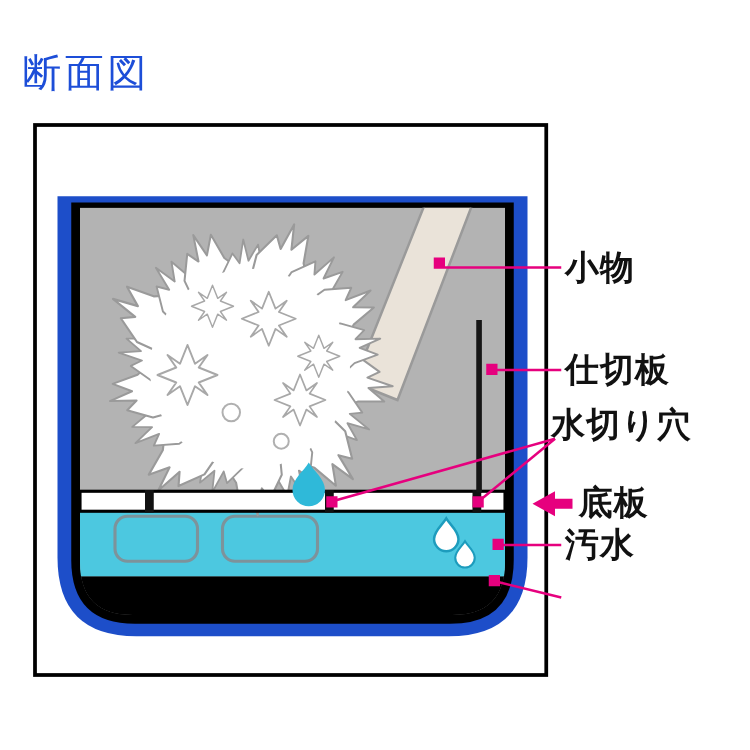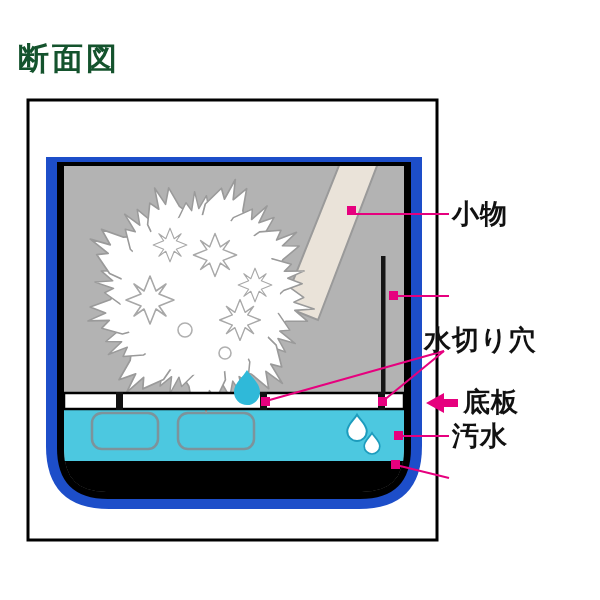--- a/index.html
+++ b/index.html
@@ -1,22 +1,22 @@
 <!DOCTYPE html>
 <html><head>
 <meta charset="utf-8">
 <style>
   html,body{margin:0;padding:0;background:#ffffff;}
   #page{position:relative;width:600px;height:600px;background:#ffffff;overflow:hidden;
         font-family:"Liberation Sans","DejaVu Sans",sans-serif;}
   #diagram-svg{position:absolute;left:0;top:0;}
   .label{position:absolute;font-size:27px;color:#111;letter-spacing:1px;line-height:1;
          white-space:nowrap;font-weight:700;}
-  .title{position:absolute;left:18px;top:38px;font-size:31px;font-weight:700;
-         letter-spacing:3px;color:#14532d;}
+  .title{position:absolute;left:18px;top:38px;font-size:31px;font-weight:400;
+         letter-spacing:3px;color:#1d4ed8;}
 </style>
 </head>
 <body>
 
 <div id="page">
 
   <div class="title">断面図</div>
 
   <svg id="diagram-svg" width="600" height="600" viewBox="0 0 600 600">
     <defs>
@@ -102,17 +102,18 @@
       <rect x="389" y="291" width="9" height="9"></rect>
       <rect x="261" y="397" width="9" height="9"></rect>
       <rect x="378" y="397" width="9" height="9"></rect>
       <rect x="394" y="431" width="9" height="9"></rect>
       <rect x="391" y="460" width="9" height="9"></rect>
       <polygon points="426,403 444,393 444,399 458,399 458,407 444,407 444,413"></polygon>
     </g>
   </svg>
 
   <div class="label" style="left:452px;top:201px">小物</div>
-  <div class="label" style="left:424px;top:327px">水切り穴</div>
+  <div class="label" style="left:452px;top:283px">仕切板</div>
+  <div class="label" style="left:441px;top:327px">水切り穴</div>
   <div class="label" style="left:463px;top:389px">底板</div>
   <div class="label" style="left:452px;top:423px">汚水</div>
 
 </div>
 
 </body></html>

